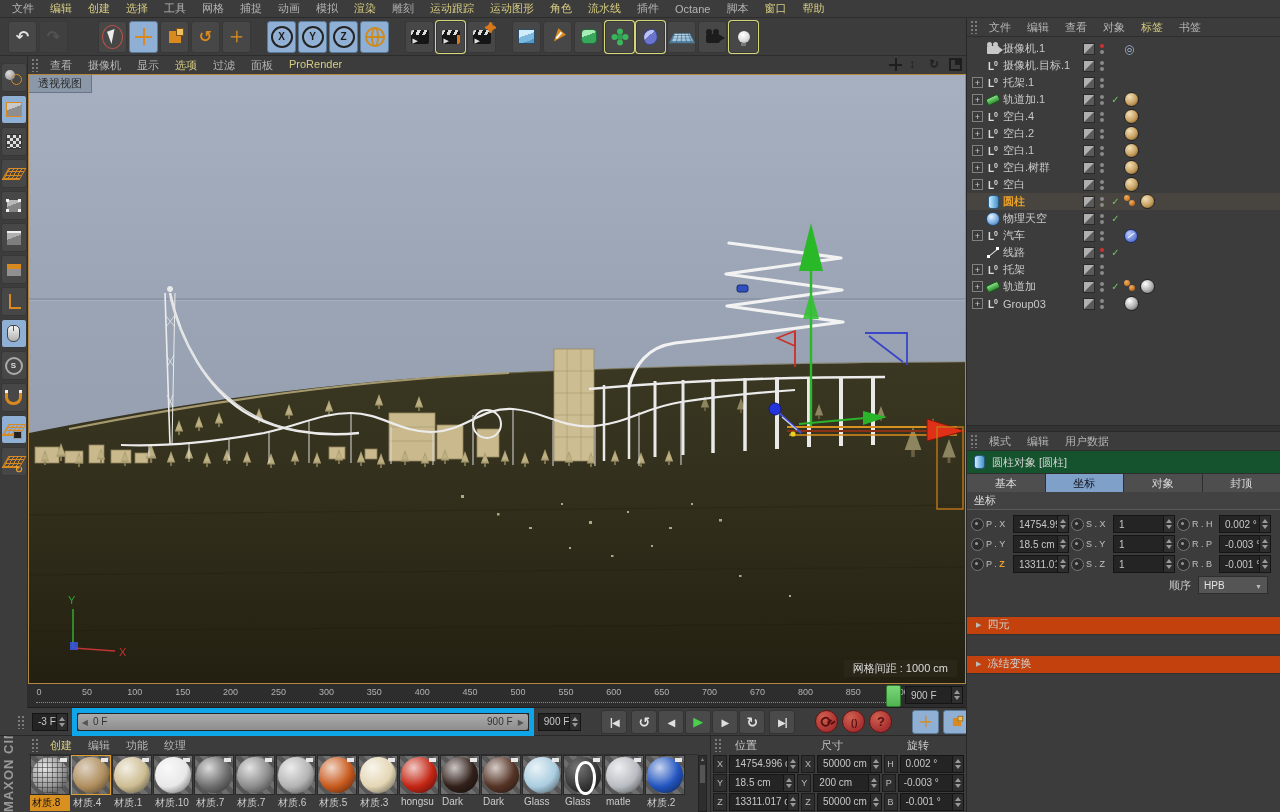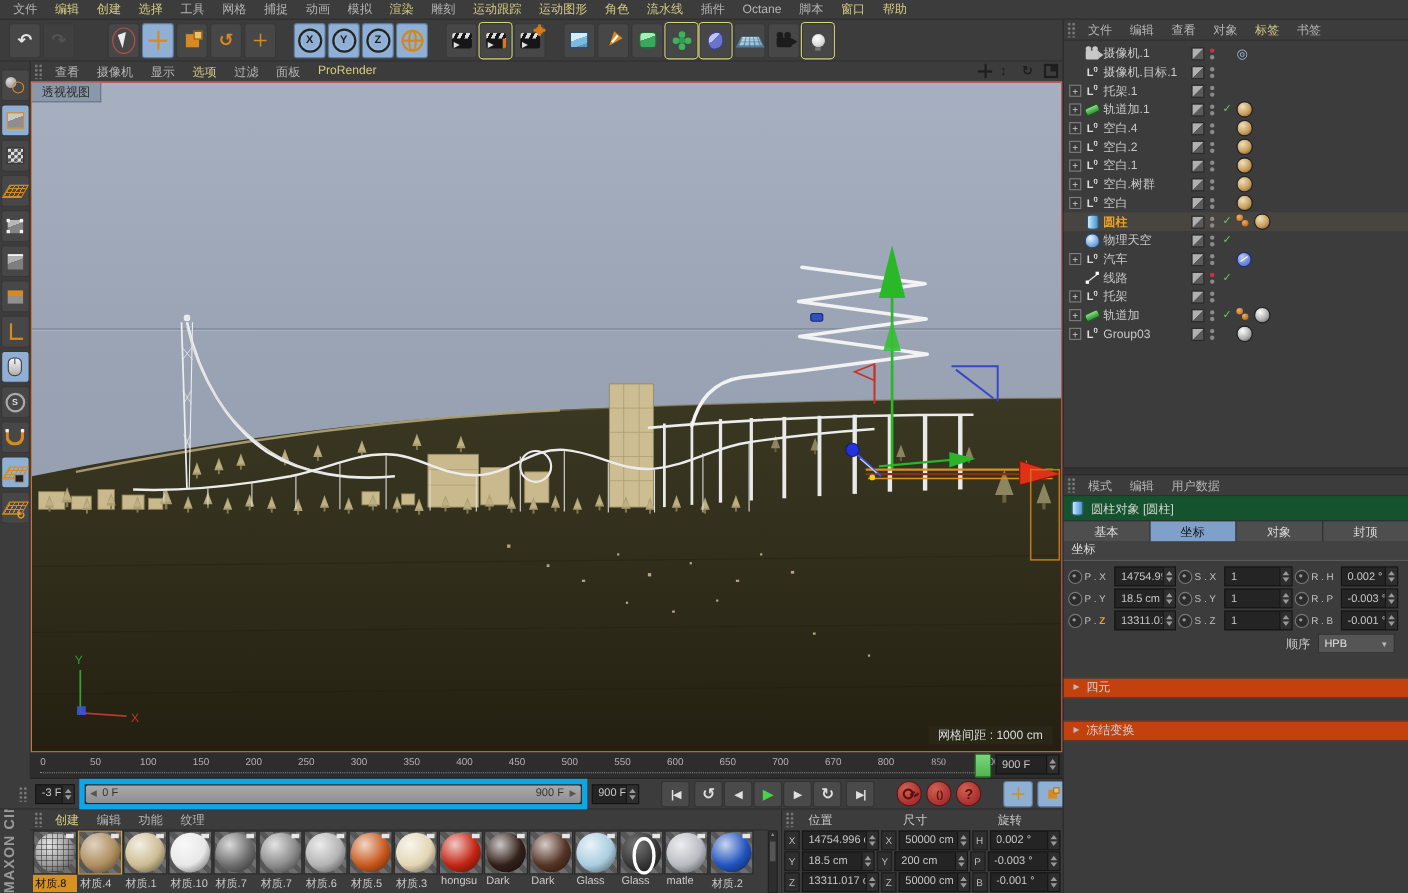--- a/index.html
+++ b/index.html
@@ -589,21 +589,21 @@
         <span class="tick" data-name="timeline-tick" style="left: 338.3px;">350</span>
         <span class="tick" data-name="timeline-tick" style="left: 386.2px;">400</span>
         <span class="tick" data-name="timeline-tick" style="left: 434.1px;">450</span>
         <span class="tick" data-name="timeline-tick" style="left: 482px;">500</span>
         <span class="tick" data-name="timeline-tick" style="left: 529.9px;">550</span>
         <span class="tick" data-name="timeline-tick" style="left: 577.8px;">600</span>
         <span class="tick" data-name="timeline-tick" style="left: 625.7px;">650</span>
         <span class="tick" data-name="timeline-tick" style="left: 673.6px;">700</span>
         <span class="tick" data-name="timeline-tick" style="left: 721.5px;">670</span>
         <span class="tick" data-name="timeline-tick" style="left: 769.4px;">800</span>
-        <span class="tick" data-name="timeline-tick" style="left: 817.3px; font-family: Liberation Serif, serif;">850</span>
+        <span class="tick" data-name="timeline-tick" style="left: 817.3px;">850</span>
         <span class="tick" data-name="timeline-tick" style="left: 865.2px;">900</span>
       </div>
     <div class="playhead" data-name="timeline-playhead"></div>
     <div class="field tl-field" data-name="end-frame-field">
         <span class="val">900 F</span>
         <span class="spin" data-name="spinner">
           <i class="su"></i>
           <i class="sd"></i>
         </span>
       </div>

